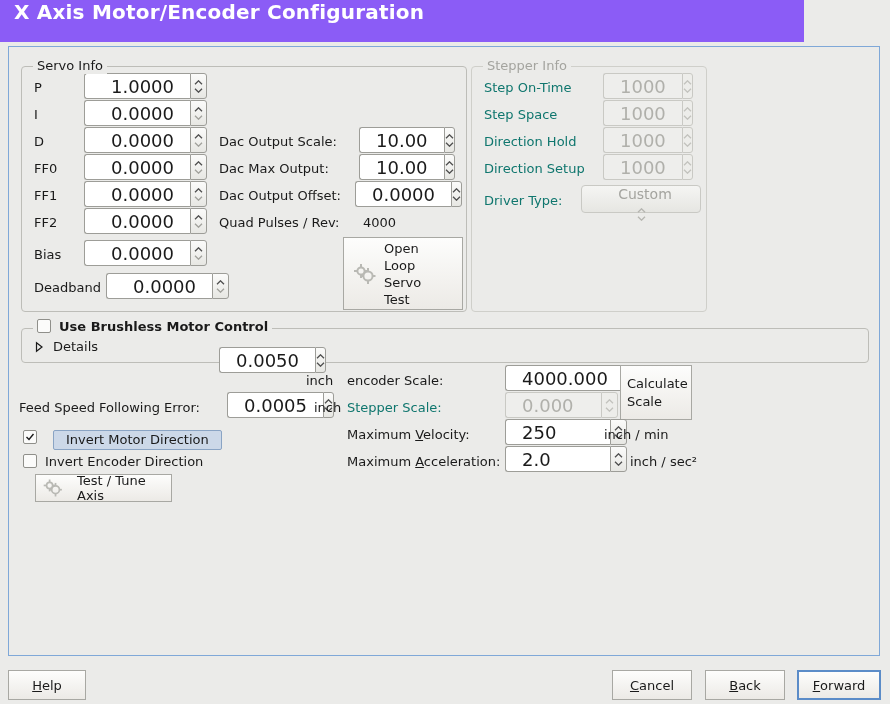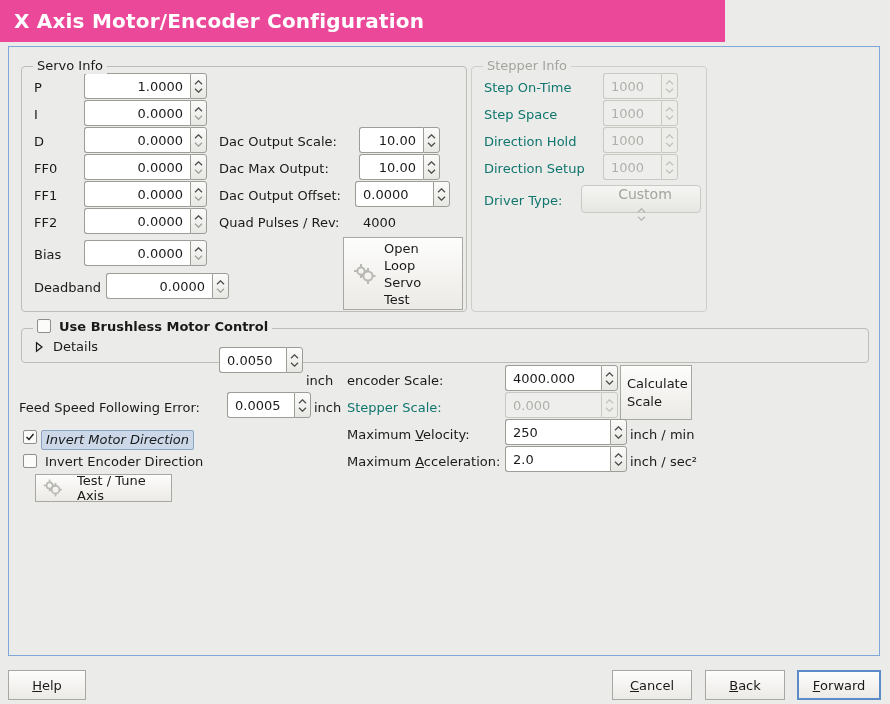--- a/index.html
+++ b/index.html
@@ -8,23 +8,23 @@
     background: #ebebe9;
     font-family: "DejaVu Sans", "Liberation Sans", sans-serif;
     font-size: 13px;
     color: #1a1a1a;
     overflow: hidden;
   }
   #app { position: relative; width: 890px; height: 704px; }
 
   
   .titlebar {
-    position: absolute; left: 0; top: 0; width: 725px; height: 42px;
-    background: #ec4899;
-    display: flex; align-items: center;
+    position: absolute; left: 0; top: 0; width: 804px; height: 42px;
+    background: #8b5cf6;
+    display: flex; align-items: flex-start;
   }
   .titlebar .title {
     color: #ffffff; font-size: 20px; font-weight: bold;
     padding-left: 14px; letter-spacing: .2px;
   }
 
   
   .content {
     position: absolute; left: 8px; top: 46px;
     width: 872px; height: 610px;
@@ -54,22 +54,22 @@
   .lbl u { text-decoration: underline; }
 
   
   .spin { position: absolute; display: flex; height: 26px; box-sizing: border-box; }
   .spin .field {
     flex: 1 1 auto; height: 26px; box-sizing: border-box;
     border: 1px solid #9d9d98; border-right: none;
     border-radius: 3px 0 0 3px;
     background: #ffffff;
     display: flex; align-items: center;
-    padding: 0 7px;
-    font-size: 13px; color: #1a1a1a;
+    padding: 0 16px;
+    font-size: 18px; color: #1a1a1a;
   }
   .spin .field.right { justify-content: flex-end; }
   .spin .field.left { justify-content: flex-start; }
   .spin .btns {
     width: 17px; height: 26px; box-sizing: border-box;
     border: 1px solid #9d9d98; border-radius: 0 3px 3px 0;
     background: linear-gradient(#fbfbfa, #e7e7e3);
     display: flex; flex-direction: column;
     align-items: center; justify-content: center;
   }
@@ -111,21 +111,21 @@
     background: #fbfbfa;
     display: flex; align-items: center; justify-content: center;
     flex: 0 0 auto;
   }
   .cbox .tick { display: none; }
   .cbox.checked .tick { display: block; }
   .cbrow .cblabel { margin-left: 8px; font-size: 13px; line-height: 16px; }
   .cbrow .cblabel.bold { font-weight: bold; }
   .cbrow .cblabel.focusbox {
     background: #ccd8e8; border: 1px solid #8aa4c4; border-radius: 2px;
-    padding: 1px 4px; margin-left: 4px; font-style: italic;
+    padding: 1px 12px; margin-left: 16px;
   }
 
   
   .expander { position: absolute; display: flex; align-items: center; }
   .expander .tri { width: 12px; height: 12px; flex: 0 0 auto; }
   .expander .exlabel { margin-left: 8px; font-size: 13px; }
 
   
   .gears { flex: 0 0 auto; }
 
@@ -499,21 +499,21 @@
       <div class="field left">250</div>
       <div class="btns">
         <svg class="ar" viewBox="0 0 9 5">
             <path d="M1 4.2 L4.5 0.8 L8 4.2" fill="none" stroke="#4d4d4d" stroke-width="1.3"></path>
           </svg>
         <svg class="ar" viewBox="0 0 9 5">
             <path d="M1 0.8 L4.5 4.2 L8 0.8" fill="none" stroke="#4d4d4d" stroke-width="1.3"></path>
           </svg>
       </div>
     </div>
-    <div class="lbl" style="left:621px; top:380px;">inch / min</div>
+    <div class="lbl" style="left:595px; top:380px;">inch / min</div>
 
     <div class="lbl" style="left:338px; top:407px;">
       <span>Maximum </span><u>A</u><span>cceleration:</span>
     </div>
     <div class="spin" style="left:496px; top:399px; width:122px;">
       <div class="field left">2.0</div>
       <div class="btns">
         <svg class="ar" viewBox="0 0 9 5">
             <path d="M1 4.2 L4.5 0.8 L8 4.2" fill="none" stroke="#4d4d4d" stroke-width="1.3"></path>
           </svg>

